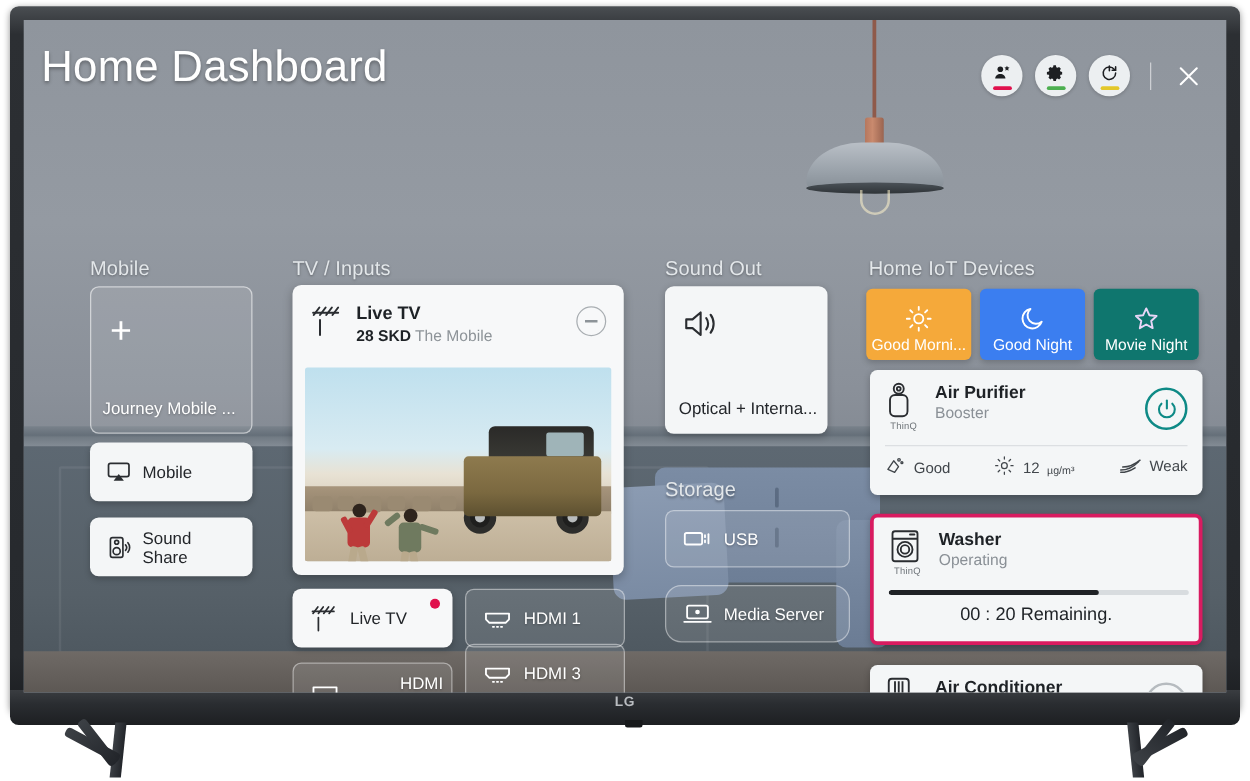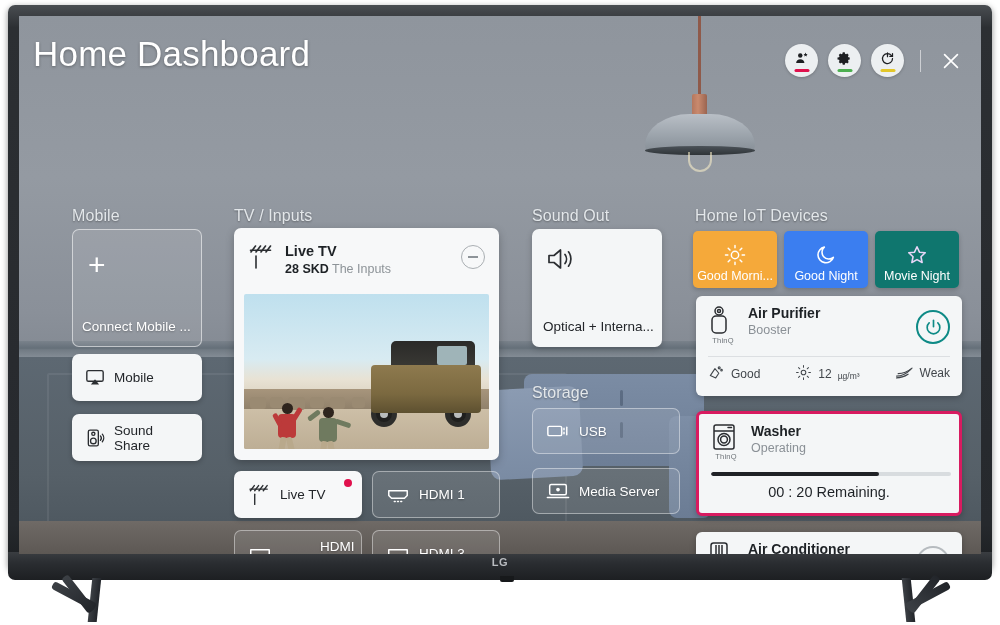--- a/index.html
+++ b/index.html
@@ -269,37 +269,37 @@
   #tile-livetv {
     left: 215px; top: 455px; width: 128px; height: 47px;
     background: #f7f8f9;
   }
   #livetv-dot {
     position: absolute; right: 10px; top: 8px; width: 8px; height: 8px;
     border-radius: 50%; background: #e0114d;
   }
   #tile-hdmi1 { left: 353px; top: 455px; width: 128px; height: 47px; }
   #tile-hdmi2 { left: 215px; top: 514px; width: 128px; height: 47px; gap: 48px; }
-  #tile-hdmi3 { left: 353px; top: 514px; width: 128px; height: 47px; }
+  #tile-hdmi3 { left: 353px; top: 499px; width: 128px; height: 47px; }
 
   
   #soundout-card {
     position: absolute; left: 513px; top: 213px; width: 130px; height: 118px;
     background: #f4f6f7; border-radius: 7px;
     box-shadow: 0 2px 6px rgba(0,0,0,.22);
   }
   #soundout-icon { position: absolute; left: 14px; top: 16px; }
   #soundout-label {
     position: absolute; left: 11px; bottom: 13px; right: 8px;
     font-size: 13.5px; color: #23262a; white-space: nowrap; overflow: hidden;
   }
 
   
   #tile-usb { left: 513px; top: 392px; width: 148px; height: 46px; }
-  #tile-media { left: 513px; top: 452px; width: 148px; height: 46px; }
+  #tile-media { left: 513px; top: 452px; width: 148px; height: 46px; border-radius: 13px; }
 
   
   .scene {
     position: absolute; top: 215px; width: 84px; height: 57px;
     border-radius: 5px; color: #ffffff;
     display: flex; flex-direction: column; align-items: center; justify-content: flex-end;
     padding-bottom: 5px; font-size: 12.5px;
     box-shadow: 0 2px 5px rgba(0,0,0,.2);
     overflow: hidden;
   }
@@ -451,21 +451,21 @@
       </div>
 
       <div class="sec-label" style="left:53px;top:191px;">Mobile</div>
       <div class="sec-label" style="left:215px;top:191px;">TV / Inputs</div>
       <div class="sec-label" style="left:513px;top:191px;">Sound Out</div>
       <div class="sec-label" style="left:513px;top:368px;">Storage</div>
       <div class="sec-label" style="left:676px;top:191px;">Home IoT Devices</div>
 
       <div id="connect-mobile">
         <div id="connect-plus">+</div>
-        <div id="connect-label">Connect Mobile ...</div>
+        <div id="connect-label">Journey Mobile ...</div>
       </div>
 
       <div class="solid-tile" style="left:53px;top:338px;width:130px;height:47px;">
         <span>
           <svg width="20" height="18" viewBox="0 0 24 22" fill="none" stroke="#2a2d31" stroke-width="1.7">
             <rect x="2" y="2" width="20" height="13" rx="2"></rect>
             <path d="M12 12.5l5 6.5H7z" fill="#2a2d31" stroke="none"></path>
           </svg>
         </span>
         <span>Mobile</span>
@@ -491,21 +491,21 @@
             <svg width="26" height="28" viewBox="0 0 26 28" fill="none" stroke="#2a2d31" stroke-width="1.6" stroke-linecap="round">
               <path d="M3 9l4.5-6M8 9l4.5-6M13 9l4.5-6M18 9l4.5-6"></path>
               <path d="M2.5 7.2h20"></path>
               <path d="M8 13v12"></path>
             </svg>
           </span>
           <div>
             <div id="livetv-title">Live TV</div>
             <div id="livetv-sub">
               <span id="livetv-ch">28 SKD</span>
-              <span id="livetv-prog">The Inputs</span>
+              <span id="livetv-prog">The Mobile</span>
             </div>
           </div>
         </div>
 
         <div id="remove-btn">
           <span class="bar"></span>
         </div>
 
         <div id="livetv-thumb">
           <div id="thumb-wall"></div>

